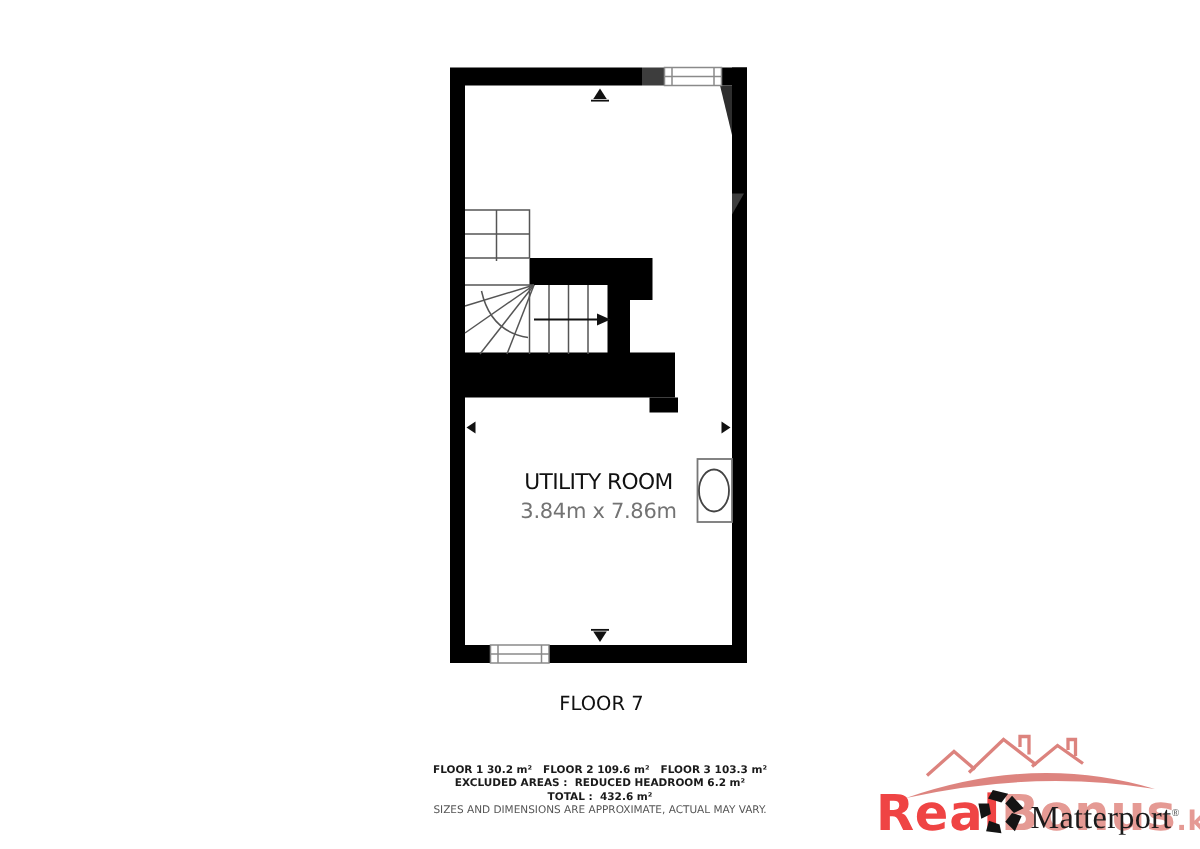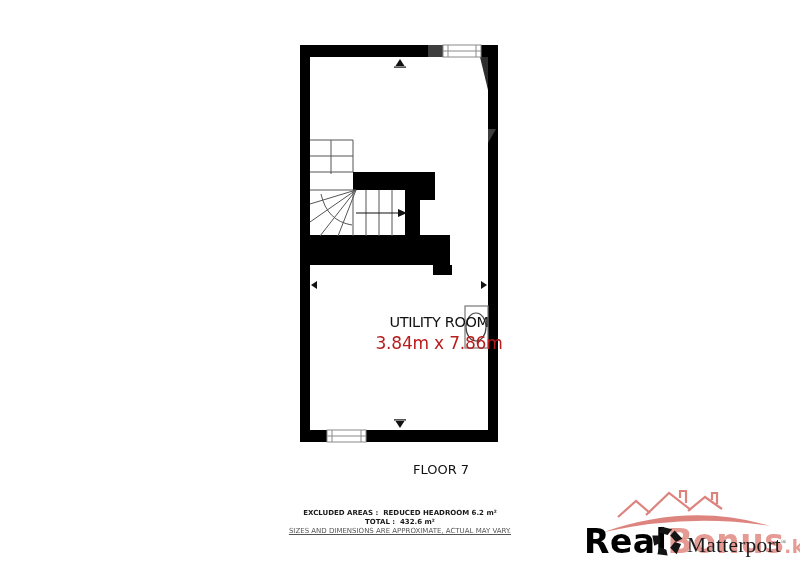--- a/index.html
+++ b/index.html
@@ -1,35 +1,35 @@
 <!DOCTYPE html>
 <html><head>
 <meta charset="utf-8">
 <style>
   html,body{margin:0;padding:0;background:#ffffff;}
   #canvas{
     position:relative;width:800px;height:566px;background:#ffffff;overflow:hidden;
     font-family:"DejaVu Sans",sans-serif;
   }
   .abs{position:absolute;}
-  .center-x{transform:translateX(-50%);margin-left:40px;}
+  .center-x{transform:translateX(-50%);}
   .room-name{font-size:14.5px;letter-spacing:-0.4px;color:#111;white-space:nowrap;}
-  .room-dims{font-size:17px;letter-spacing:-0.2px;color:#b91c1c;white-space:nowrap;}
+  .room-dims{font-size:14px;letter-spacing:-0.2px;color:#737373;white-space:nowrap;}
   .floor-title{font-size:13px;color:#111;white-space:nowrap;}
   .footer{
     left:400px;top:509px;width:420px;transform:translateX(-50%);
     text-align:center;color:#1a1a1a;font-size:7px;font-weight:bold;line-height:9px;
   }
   .footer div{white-space:pre;}
-  .footer .disclaimer{color:#555;font-weight:normal;text-decoration:underline;}
+  .footer .disclaimer{color:#555;font-weight:normal;}
   .watermark-text{
     left:584px;top:525px;font-weight:bold;font-size:33px;line-height:34px;
     white-space:nowrap;z-index:1;letter-spacing:0.5px;
   }
-  .wm-gray{color:#000000;}
+  .wm-gray{color:#ef4444;}
   .wm-red{color:#e59a94;}
   .wm-suffix{font-size:18px;color:#e59a94;}
   .logo-text{
     left:687px;top:533px;z-index:2;
     font-family:"Liberation Serif",serif;font-size:21.5px;color:#1b1b1b;
     letter-spacing:0.2px;white-space:nowrap;
   }
   .logo-text sup{font-size:7px;color:#444;}
   svg{display:block;}
 </style>
@@ -112,20 +112,21 @@
       <rect x="465" y="306" width="23" height="42" fill="#fff" stroke="#777" stroke-width="1.2"></rect>
       <ellipse cx="476" cy="327" rx="10" ry="14" fill="#fff" stroke="#444" stroke-width="1.2"></ellipse>
     </g>
   </svg>
 
   <div class="abs center-x room-name" style="left:399px;top:314px;">UTILITY ROOM</div>
   <div class="abs center-x room-dims" style="left:399px;top:333px;">3.84m x 7.86m</div>
   <div class="abs center-x floor-title" style="left:401px;top:462px;">FLOOR 7</div>
 
   <div class="abs footer">
+    <div>FLOOR 1 30.2 m²   FLOOR 2 109.6 m²   FLOOR 3 103.3 m²</div>
     <div>EXCLUDED AREAS :  REDUCED HEADROOM 6.2 m²</div>
     <div>TOTAL :  432.6 m²</div>
     <div class="disclaimer">SIZES AND DIMENSIONS ARE APPROXIMATE, ACTUAL MAY VARY.</div>
   </div>
 
   <svg class="abs" style="left:0;top:0;z-index:1;" width="800" height="566" viewBox="0 0 800 566">
     <g stroke="#d4655f" stroke-width="2.2" fill="none" opacity="0.8">
       <path d="M618 517 L636 501 L650 513"></path>
       <path d="M646 515 L669 493 L691 510"></path>
       <path d="M680 498 L680 491 L686 491 L686 503"></path>

